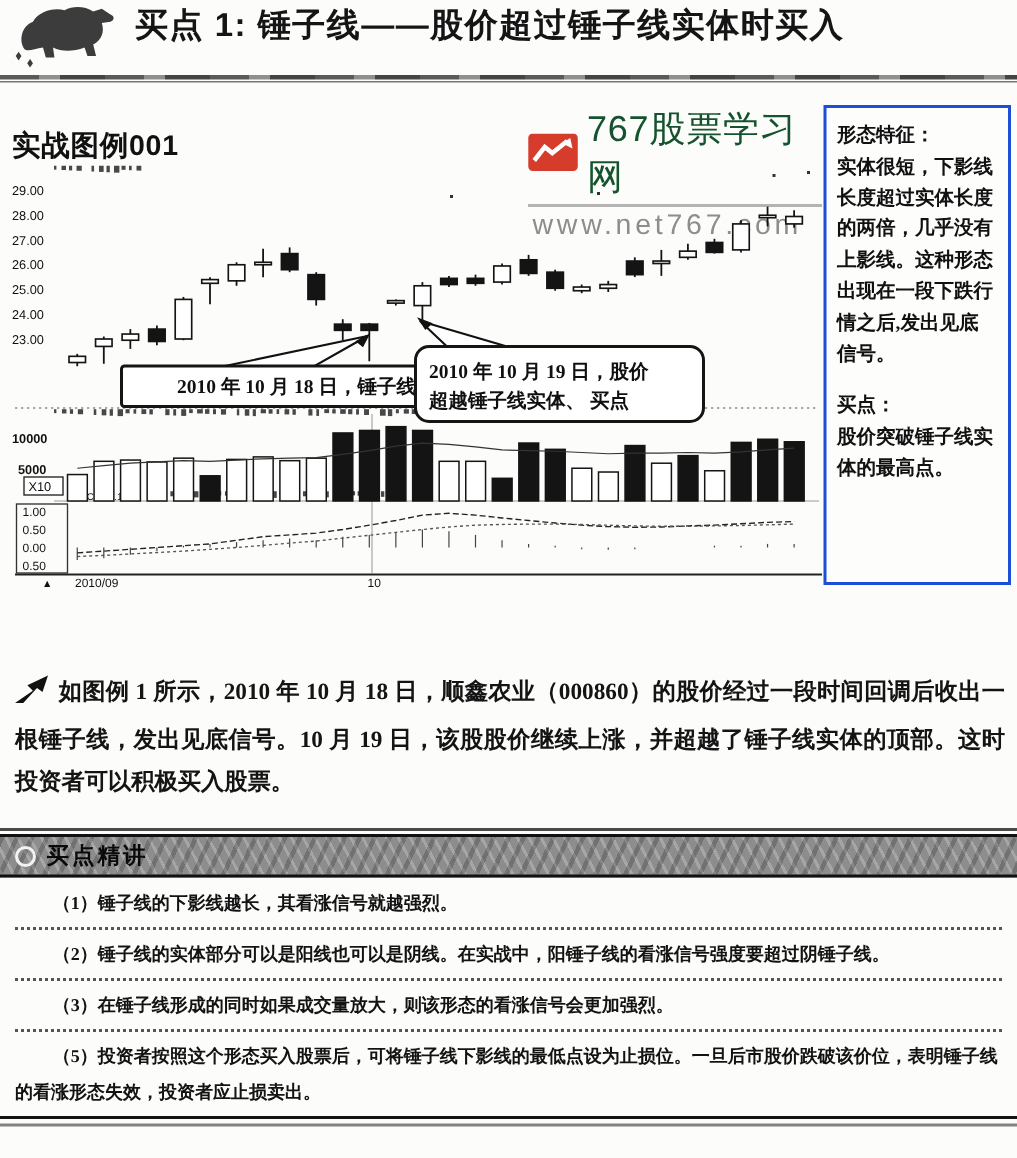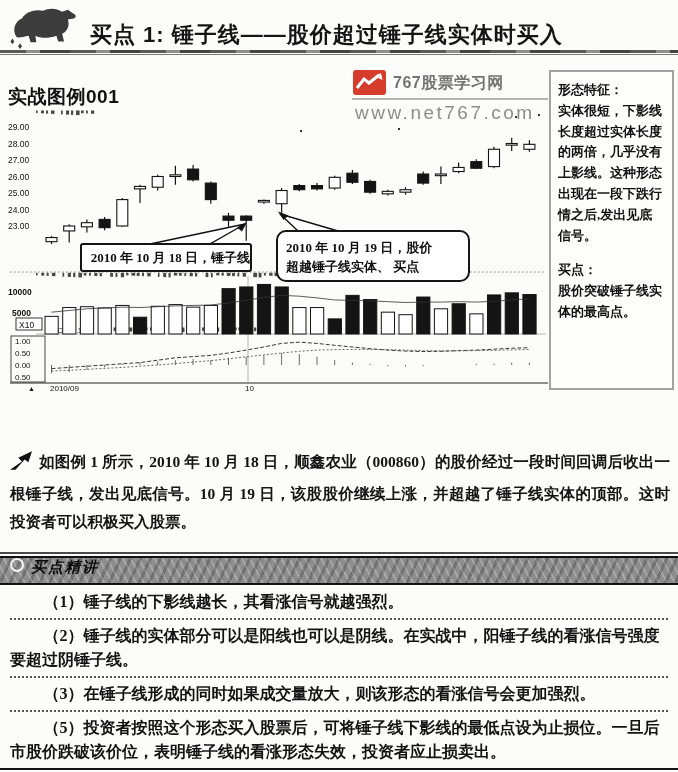--- a/index.html
+++ b/index.html
@@ -1,67 +1,67 @@
 <!DOCTYPE html>
 <html><head>
 <meta charset="utf-8">
 <style>
   html,body{margin:0;padding:0;background:#e8e8e8;}
   .page{position:relative;width:678px;height:772px;background:#fcfcfa;overflow:hidden;
         font-family:"Liberation Sans",sans-serif;color:#111;}
   
-  .header{position:absolute;top:2px;left:6px;right:0;height:48px;display:flex;align-items:flex-end;}
+  .header{position:absolute;top:2px;left:6px;right:0;height:48px;display:flex;align-items:flex-start;}
   .bull{width:74px;height:44px;flex:0 0 auto;}
   .title{margin:0 0 0 10px;font-size:22px;font-weight:bold;letter-spacing:1px;color:#151515;}
   .rule{position:absolute;top:50px;left:0;right:0;height:3px;
         background:repeating-linear-gradient(90deg,#5a5a5a 0 26px,#8f8f8f 26px 40px,#444 40px 70px);}
   .rule2{position:absolute;top:4px;left:0;right:0;height:1px;background:#777;}
   
   .example-label{position:absolute;left:8px;top:84px;font-size:19px;font-weight:900;letter-spacing:.5px;}
   
   .watermark{position:absolute;left:352px;top:70px;width:196px;}
   .logo-row{display:flex;align-items:center;}
   .logo-ic{width:36px;height:26px;}
-  .logo-txt{margin-left:5px;font-size:16px;font-weight:700;color:#737373;letter-spacing:.5px;}
+  .logo-txt{margin-left:5px;font-size:24px;font-weight:400;color:#14532d;letter-spacing:.5px;}
   .logo-underline{height:2px;background:#b4b4b4;margin-top:2px;}
   .logo-url{margin-top:2px;padding-left:3px;font-size:19px;color:#8d8d8d;letter-spacing:2.5px;}
   
   #kchart{position:absolute;left:2px;top:100px;}
   #kchart text{font-family:"Liberation Sans",sans-serif;}
   
   .callout{position:absolute;background:#fff;border:2px solid #151515;
            font-family:"Liberation Serif",serif;font-weight:bold;font-size:13px;color:#101010;}
-  .c1{left:80px;top:243px;width:168px;height:25px;border-radius:3px;text-align:right;line-height:25px;}
+  .c1{left:80px;top:243px;width:168px;height:25px;border-radius:3px;text-align:left;line-height:25px;padding-left:36px;}
   .c2{left:276px;top:230px;width:176px;border-radius:10px;padding:6px 6px 4px 8px;line-height:19px;}
   
   .sidebar{position:absolute;left:549px;top:70px;width:125px;height:320px;box-sizing:border-box;
-           border:2px solid #a3a3a3;padding:8px 7px;background:#fdfdfc;
+           border:2px solid #1d4ed8;padding:8px 7px;background:#fdfdfc;
            font-family:"Liberation Serif",serif;font-size:13px;font-weight:600;line-height:1.6;}
   .sb-title{font-weight:bold;}
   .sb-gap{margin-top:14px;}
   
   .caption{position:absolute;left:120px;top:400px;width:450px;text-align:center;
            font-size:15px;font-weight:bold;letter-spacing:1px;}
   
   .para{position:absolute;left:10px;top:448px;width:660px;
         font-family:"Liberation Serif",serif;font-size:15.5px;font-weight:bold;
         line-height:1.85;text-align:justify;color:#141414;}
   .arrow{display:inline-block;vertical-align:-3px;margin-right:7px;}
   
   .section{position:absolute;left:0;top:552px;right:0;}
   .sec-topline{height:2px;background:#4a4a4a;margin-bottom:2px;}
   .banner{height:25px;border-top:2px solid #111;border-bottom:2px solid #111;
           background-color:#8d8d8d;
           background-image:repeating-linear-gradient(115deg,rgba(0,0,0,.20) 0 3px,transparent 3px 9px),
                            repeating-linear-gradient(62deg,rgba(255,255,255,.22) 0 2px,transparent 2px 7px);
-          display:flex;padding-left:10px;font-style:italic;}
+          display:flex;align-items:center;padding-left:10px;}
   .ring{width:10px;height:10px;border:2px solid #f2f2f2;border-radius:50%;display:inline-block;}
   .sec-title{margin-left:7px;font-size:15px;font-weight:bold;color:#0a0a0a;letter-spacing:2px;}
   .items{padding:1px 10px 0 10px;}
-  .tip{margin:0;padding:4px 0 4px;font-family:"Liberation Serif",serif;font-size:16px;
+  .tip{margin:0;padding:4px 0 4px;font-family:"Liberation Serif",serif;font-size:12px;
        font-weight:bold;line-height:24px;text-indent:2.1em;border-bottom:2px dotted #555;color:#131313;}
   .tip:last-child{border-bottom:none;}
   .sec-bottom{height:3px;border-top:2px solid #141414;border-bottom:2px solid #828282;}
 </style>
 </head>
 <body>
 
 <div class="page">
 
   <div class="header">

